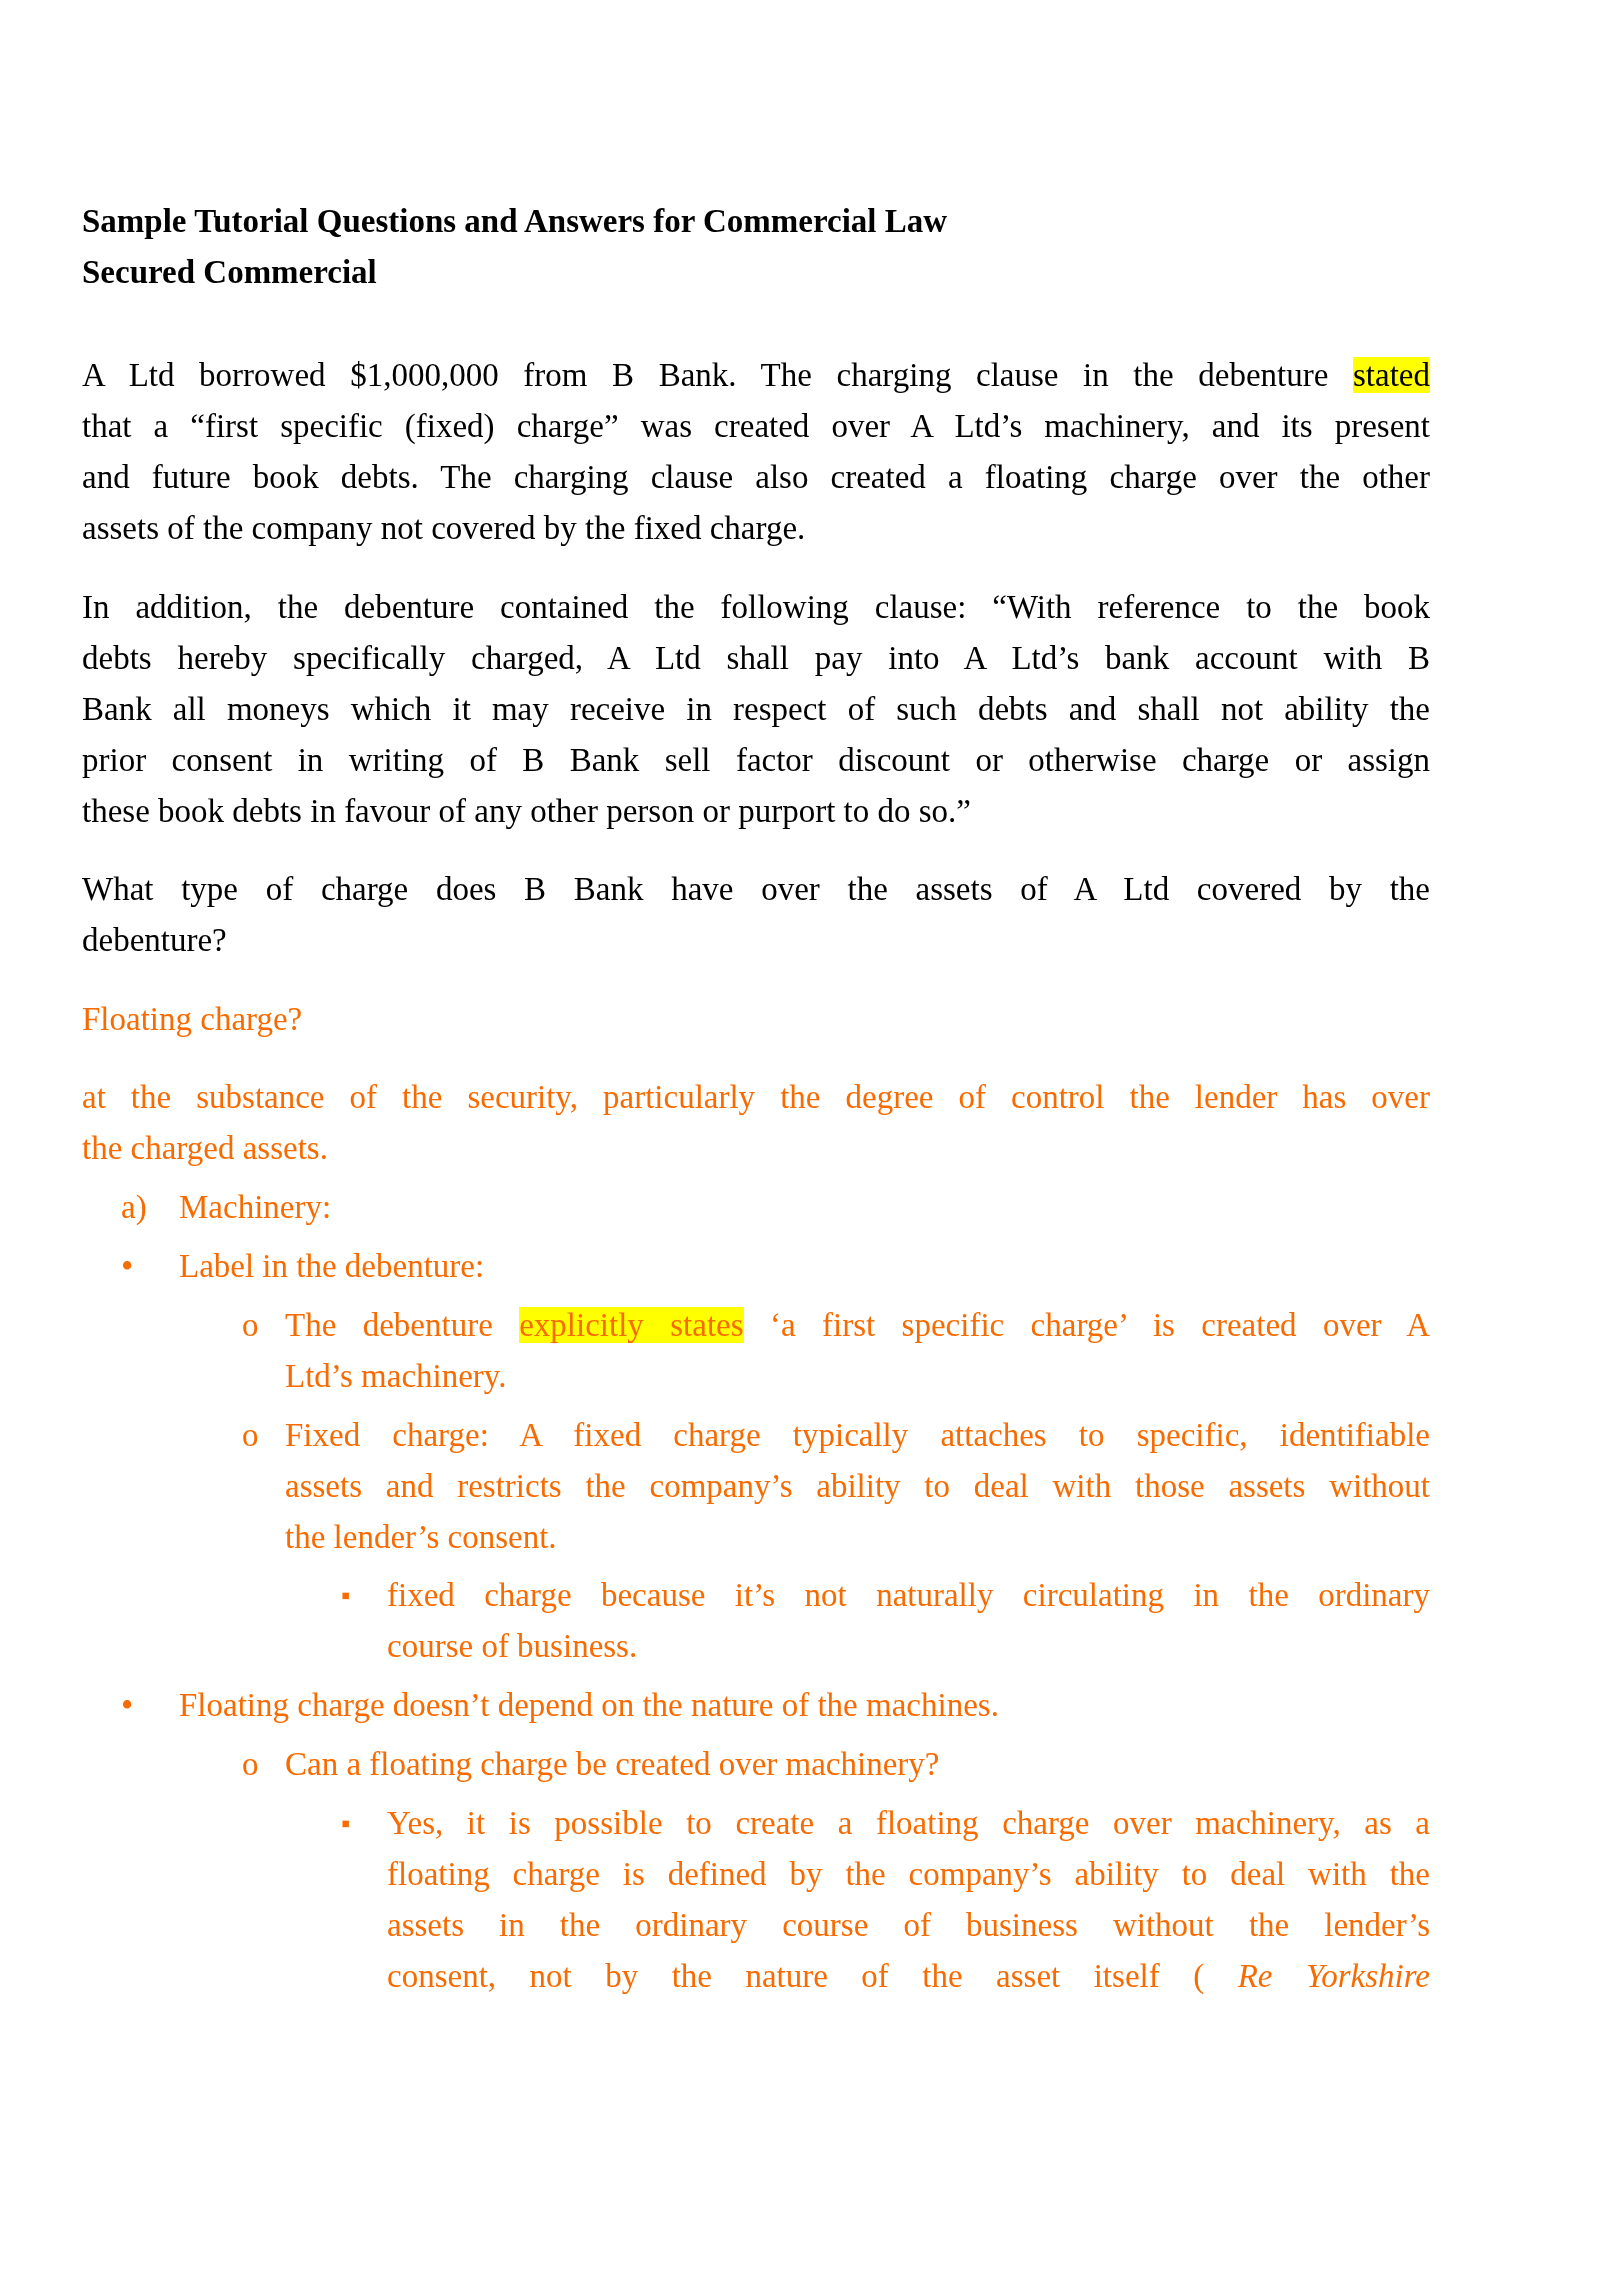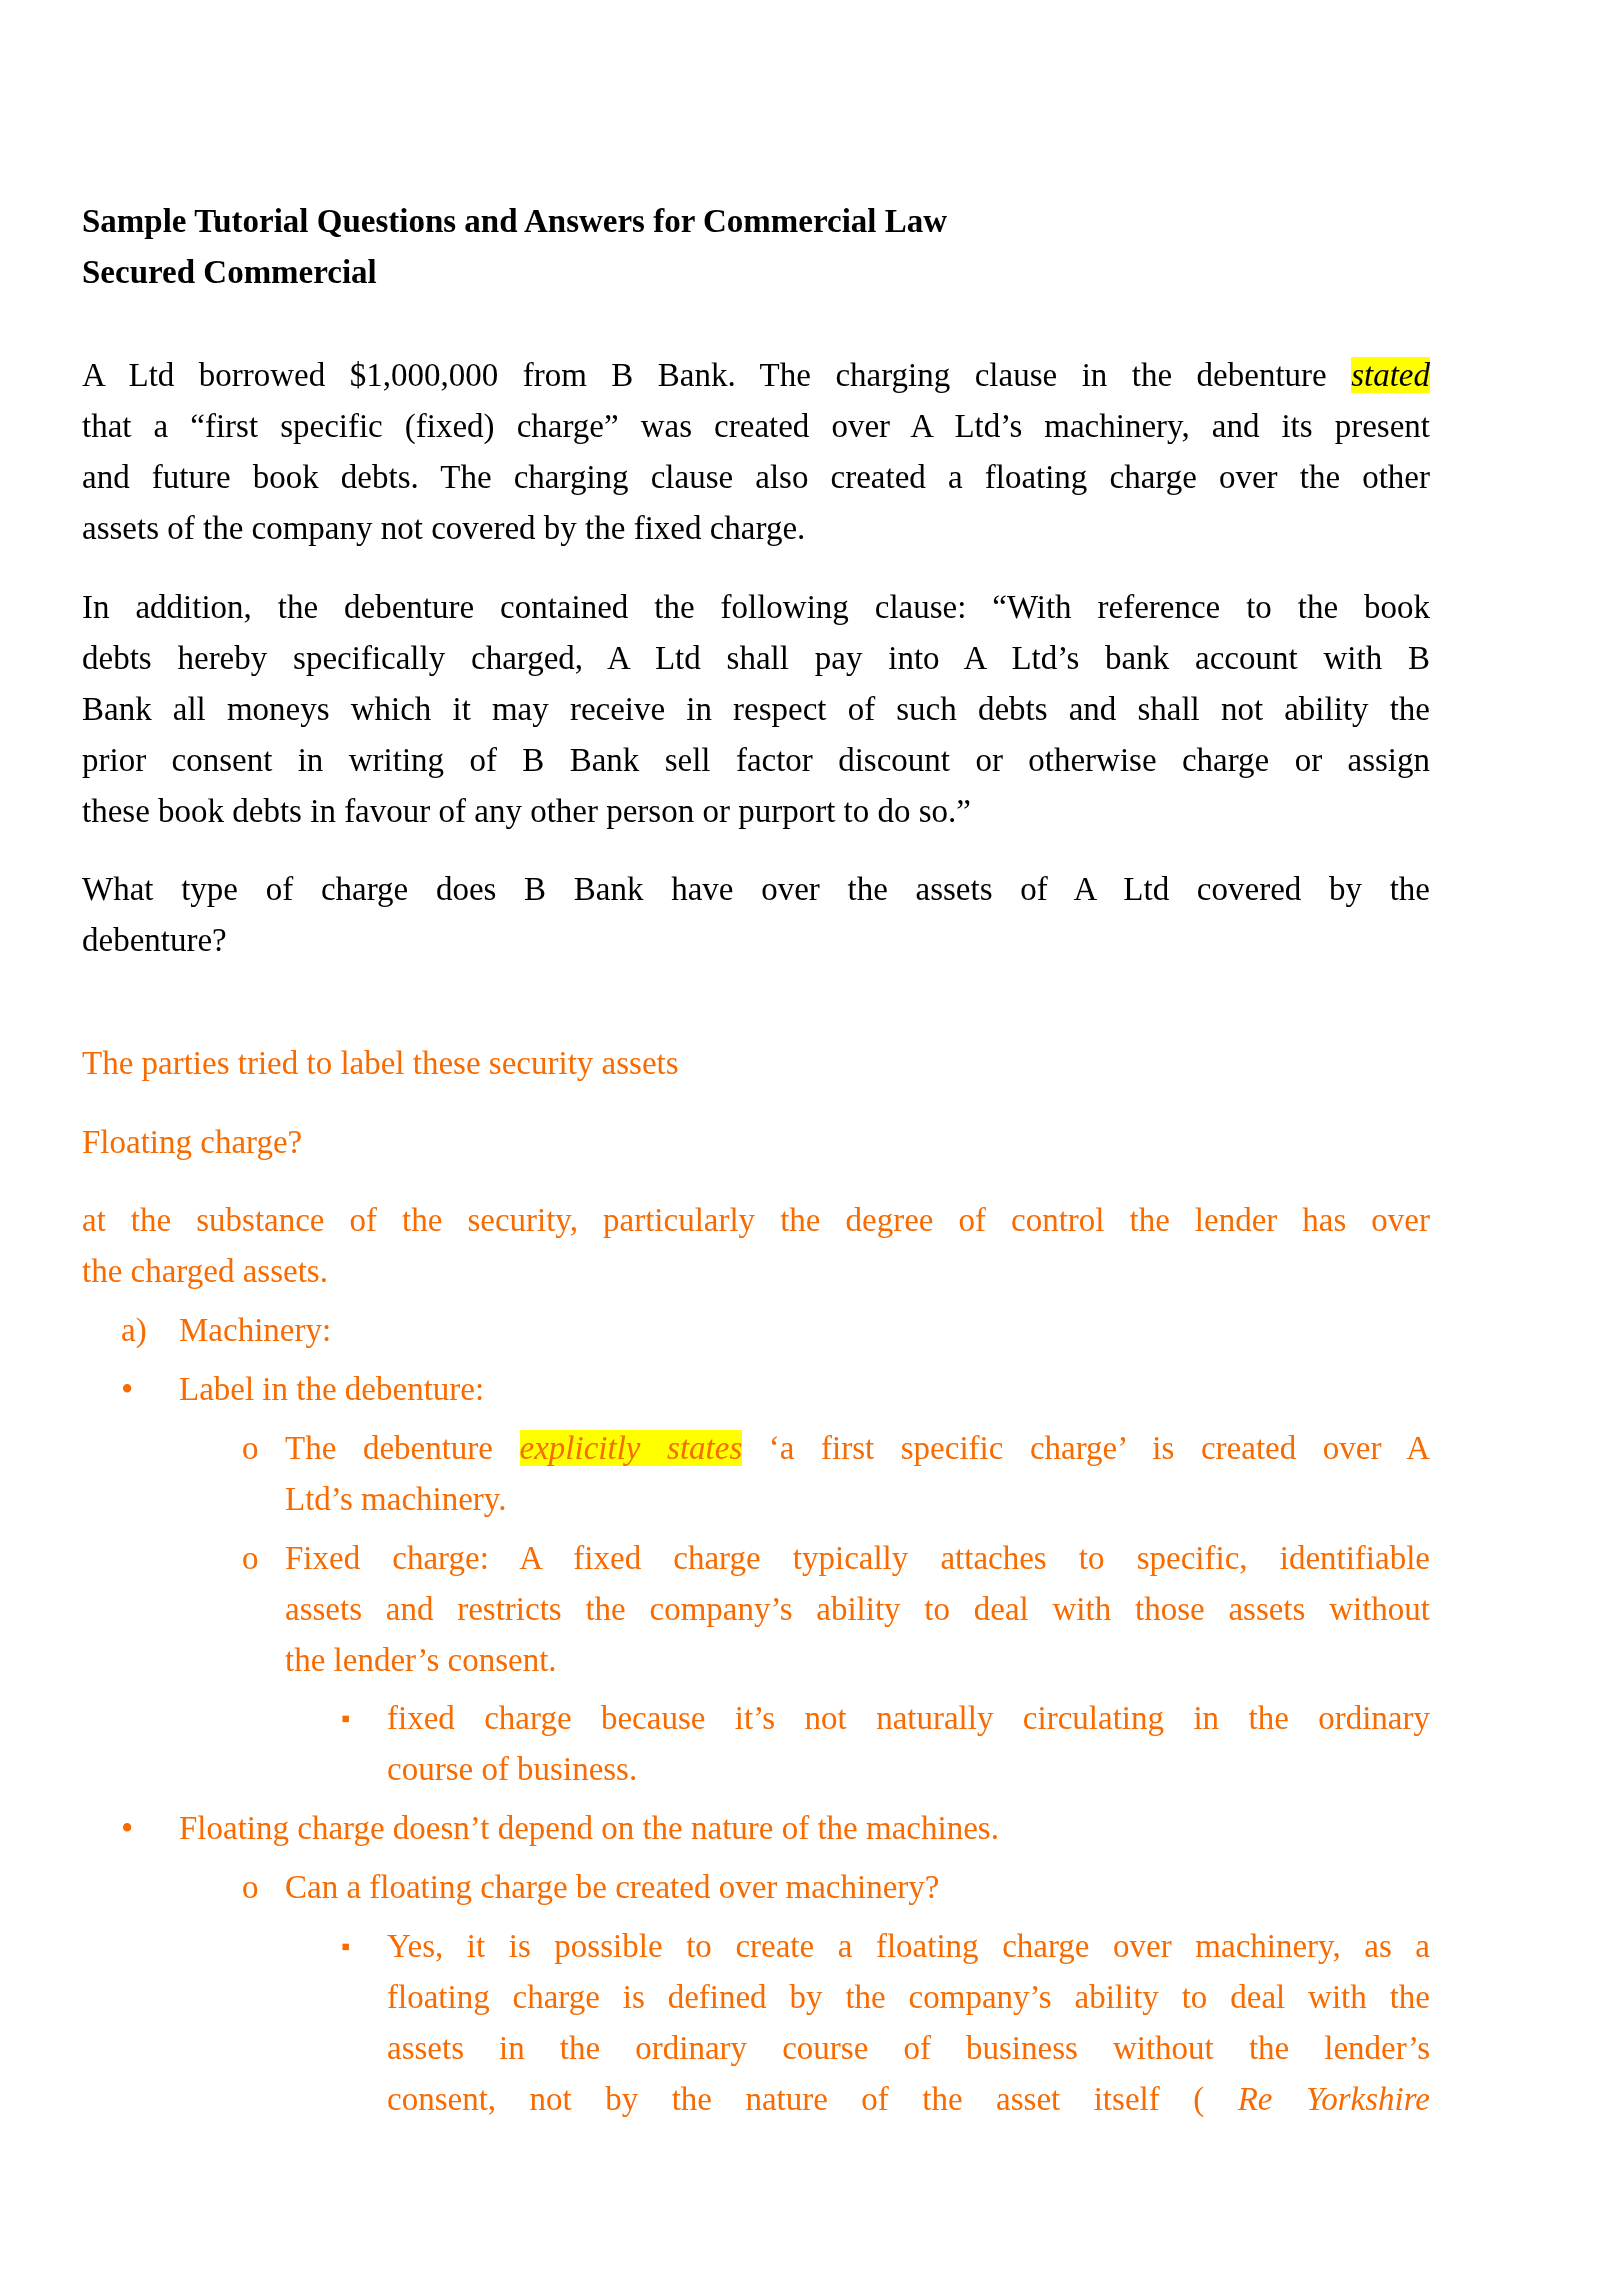--- a/index.html
+++ b/index.html
@@ -19,21 +19,21 @@
   .block{line-height:51px;}
   .block.p{margin-top:27.5px;}
   .block.gap-title{margin-top:52px;}
   .block.gap-section{margin-top:72px;}
   .orange{color:var(--orange,#f76b00);}
   .line{display:block;}
   .j .line{text-align:justify;text-align-last:justify;}
   .j .line.last{text-align-last:left;}
   .j.stretch .line.last{text-align-last:justify;}
   .line.indent{text-indent:98px;}
-  .hl{background:var(--hl,#ffff00);font-style:italic;}
+  .hl{background:var(--hl,#ffff00);}
   .i{font-style:italic;}
   .block.li{position:relative;margin-top:7.9px;}
   .block.li .marker{position:absolute;top:0;}
   .block.li.l1{padding-left:97px;}
   .block.li.l1 .marker{left:39px;}
   .block.li.l2{padding-left:203px;}
   .block.li.l2 .marker{left:160px;}
   .block.li.l3{padding-left:305px;}
   .block.li.l3 .marker{left:259px;}
   .marker.square{font-size:26px;}
@@ -57,23 +57,20 @@
       <div class="block p j">
         <span class="line"><span>In addition, the debenture contained the following clause: “With reference to the book</span></span>
         <span class="line"><span>debts hereby specifically charged, A Ltd shall pay into A Ltd’s bank account with B</span></span>
         <span class="line"><span>Bank all moneys which it may receive in respect of such debts and shall not ability the</span></span>
         <span class="line"><span>prior consent in writing of B Bank sell factor discount or otherwise charge or assign</span></span>
         <span class="line last"><span>these book debts in favour of any other person or purport to do so.”</span></span>
       </div>
       <div class="block p j">
         <span class="line"><span>What type of charge does B Bank have over the assets of A Ltd covered by the</span></span>
         <span class="line last"><span>debenture?</span></span>
-      </div>
-      <div class="block p orange gap-section">
-        <span class="line last"><span>The parties tried to label these security assets</span></span>
       </div>
       <div class="block p orange">
         <span class="line last"><span>Floating charge?</span></span>
       </div>
       <div class="block p orange j">
         <span class="line"><span>at the substance of the security, particularly the degree of control the lender has over</span></span>
         <span class="line last"><span>the charged assets.</span></span>
       </div>
       <div class="block li l1 orange">
         <span class="marker">a)</span>

